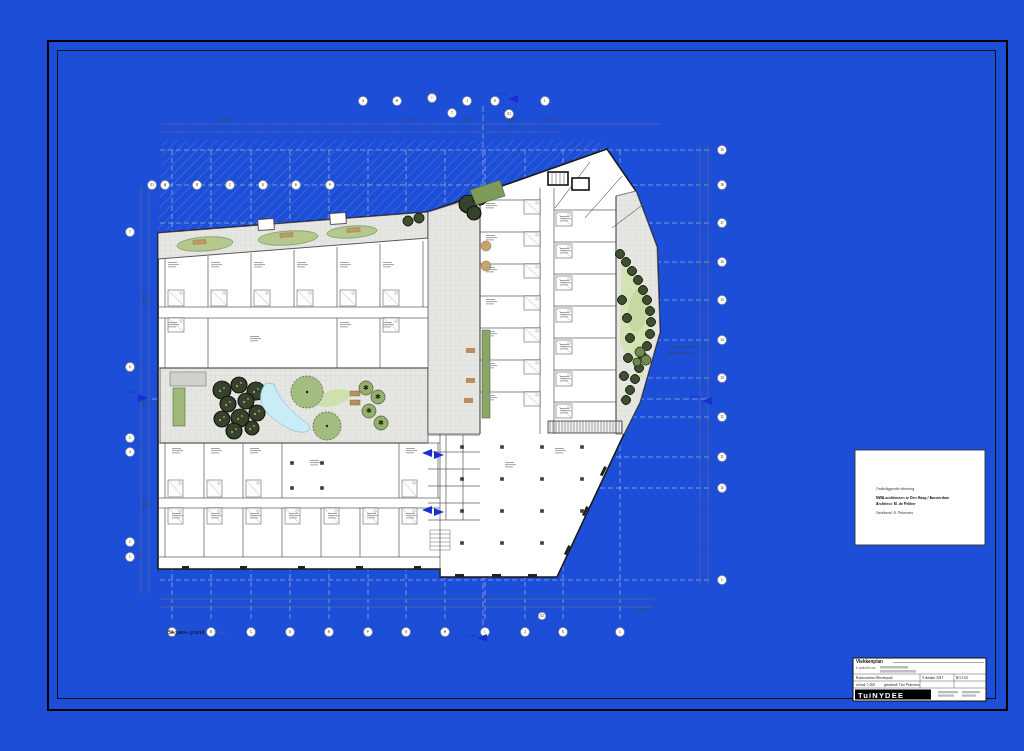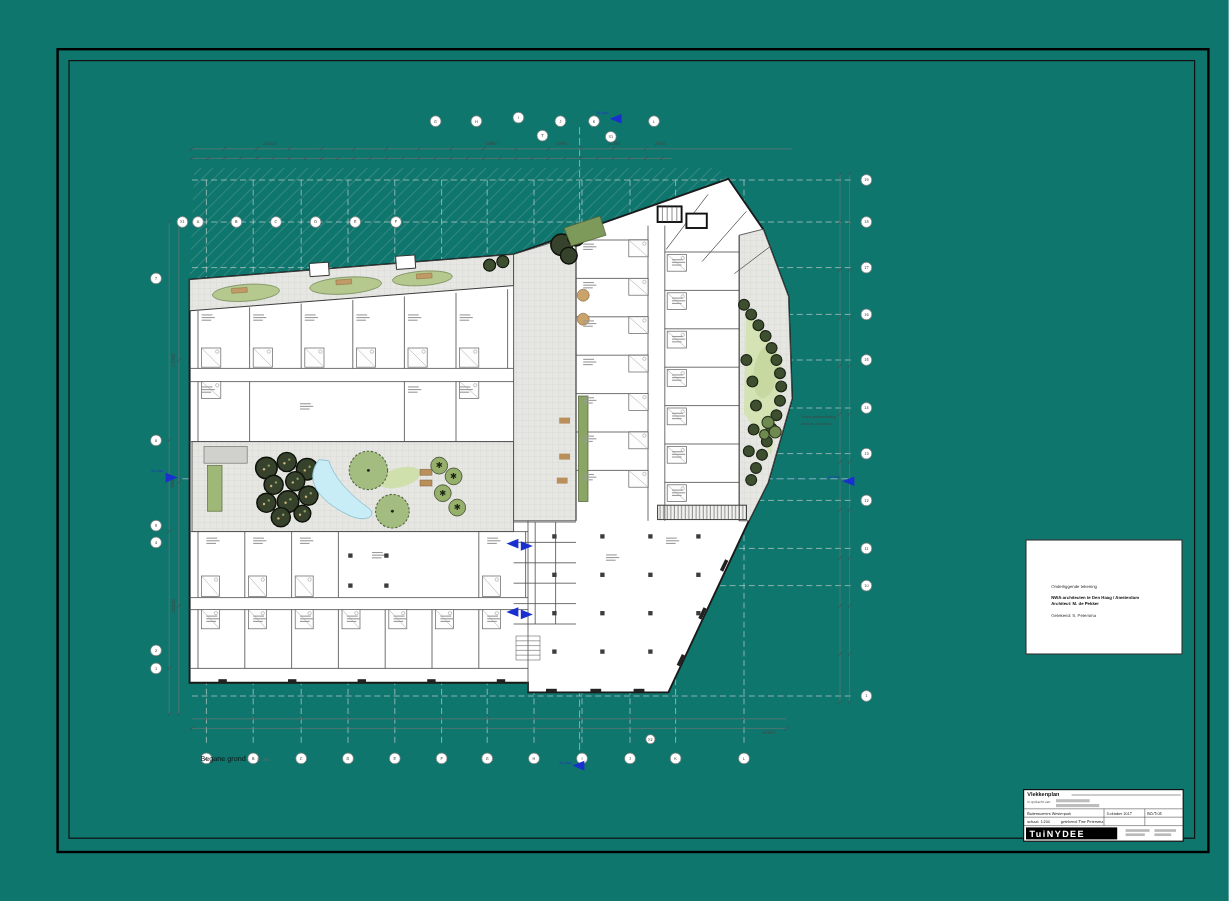--- a/index.html
+++ b/index.html
@@ -1,17 +1,17 @@
 <!DOCTYPE html>
 <html><head>
 <meta charset="utf-8">
 <style>
   html,body{margin:0;padding:0;background:#fff;width:1024px;height:751px;overflow:hidden;
     font-family:"Liberation Sans", sans-serif;}
-  #page{position:relative;width:1024px;height:751px;background:#0f766e;}
+  #page{position:relative;width:1024px;height:751px;background:#1d4ed8;}
   #frame-outer{position:absolute;left:47px;top:40px;width:957px;height:667px;border:2.5px solid #000;}
   #frame-inner{position:absolute;left:57px;top:50px;width:937px;height:647px;border:1px solid #111;}
   svg{position:absolute;left:0;top:0;}
   text{font-family:"Liberation Sans", sans-serif;}
 </style>
 </head>
 <body>
 
 <div id="page">
   <div id="frame-outer"></div>

